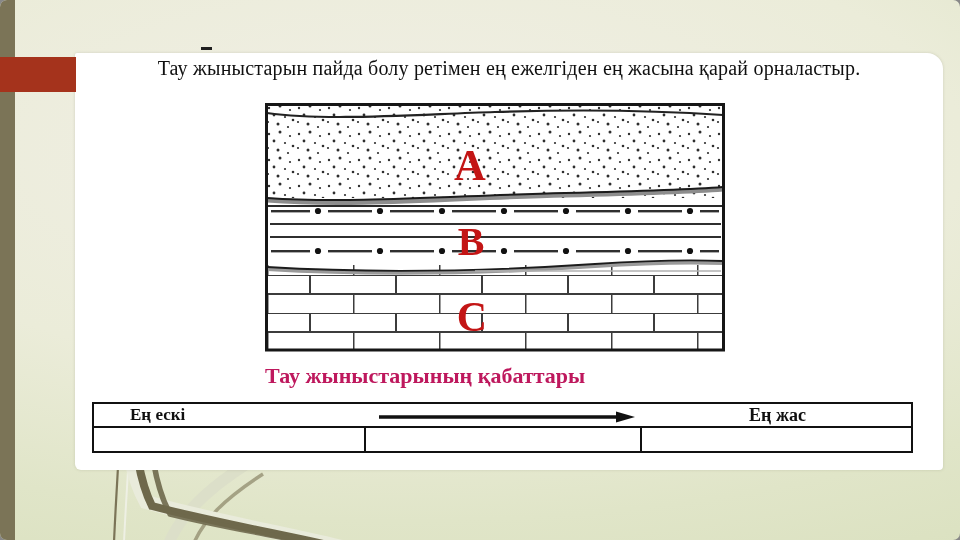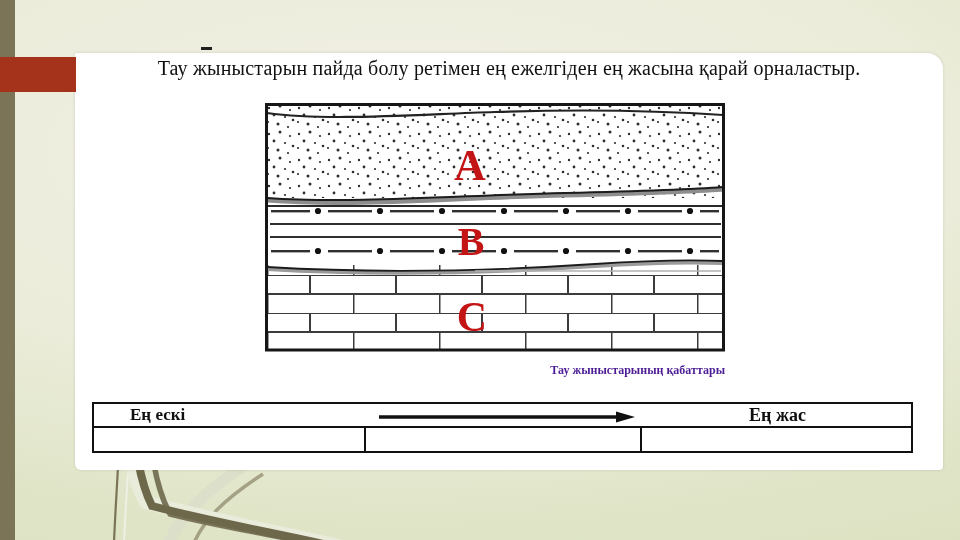--- a/index.html
+++ b/index.html
@@ -1,37 +1,38 @@
 <!DOCTYPE html>
 <html><head>
 <meta charset="utf-8">
 <style>
   html,body{margin:0;padding:0;background:#888;}
   .stage{
     position:relative;width:960px;height:540px;overflow:hidden;
     font-family:"Liberation Serif","DejaVu Serif",serif;
     background:radial-gradient(ellipse 130% 95% at 42% 28%, #f1efe6 0%, #ebecd9 45%, #e0e5c8 72%, #d8dfbc 100%);
+    border-radius:7px;
   }
   .left-bar{position:absolute;left:0;top:0;width:15px;height:540px;background:#7b7457;}
   .swooshes{position:absolute;left:0;top:0;width:960px;height:540px;pointer-events:none;}
   .panel{
     position:absolute;left:75px;top:53px;width:868px;height:417px;
     background:#ffffff;border-radius:2px 16px 4px 6px;
     box-shadow:0 0 3px rgba(120,120,90,0.25);
   }
   .red-rect{position:absolute;left:0;top:57px;width:76px;height:35px;background:#a5331c;}
   .stray-mark{position:absolute;left:201px;top:47px;width:11px;height:3px;background:#1f1f1f;}
   .slide-title{
     position:absolute;top:4px;left:0;right:0;text-align:center;
     font-size:20px;color:#101010;letter-spacing:0.2px;
   }
   .diagram-wrap{position:absolute;left:190px;top:50px;width:460px;height:250px;}
   .diagram-caption{
-    position:absolute;left:190px;top:310px;width:460px;text-align:right;
-    font-size:12px;font-weight:bold;color:#4c1d95;
+    position:absolute;left:190px;top:310px;width:460px;text-align:left;
+    font-size:22px;font-weight:bold;color:#be185d;
   }
   .answer-table{
     position:absolute;left:17px;top:349px;width:821px;height:51px;
     border:2px solid #111;box-sizing:border-box;background:#fff;
   }
   .tbl-header{position:relative;height:24px;border-bottom:2px solid #111;box-sizing:border-box;}
   .tbl-oldest{position:absolute;left:36px;top:1px;font-size:17px;font-weight:bold;color:#101010;}
   .tbl-youngest{position:absolute;left:616px;top:1px;width:135px;text-align:center;font-size:18px;font-weight:bold;color:#101010;}
   .tbl-arrow{position:absolute;left:283px;top:7px;}
   .tbl-row{display:flex;height:25px;}

